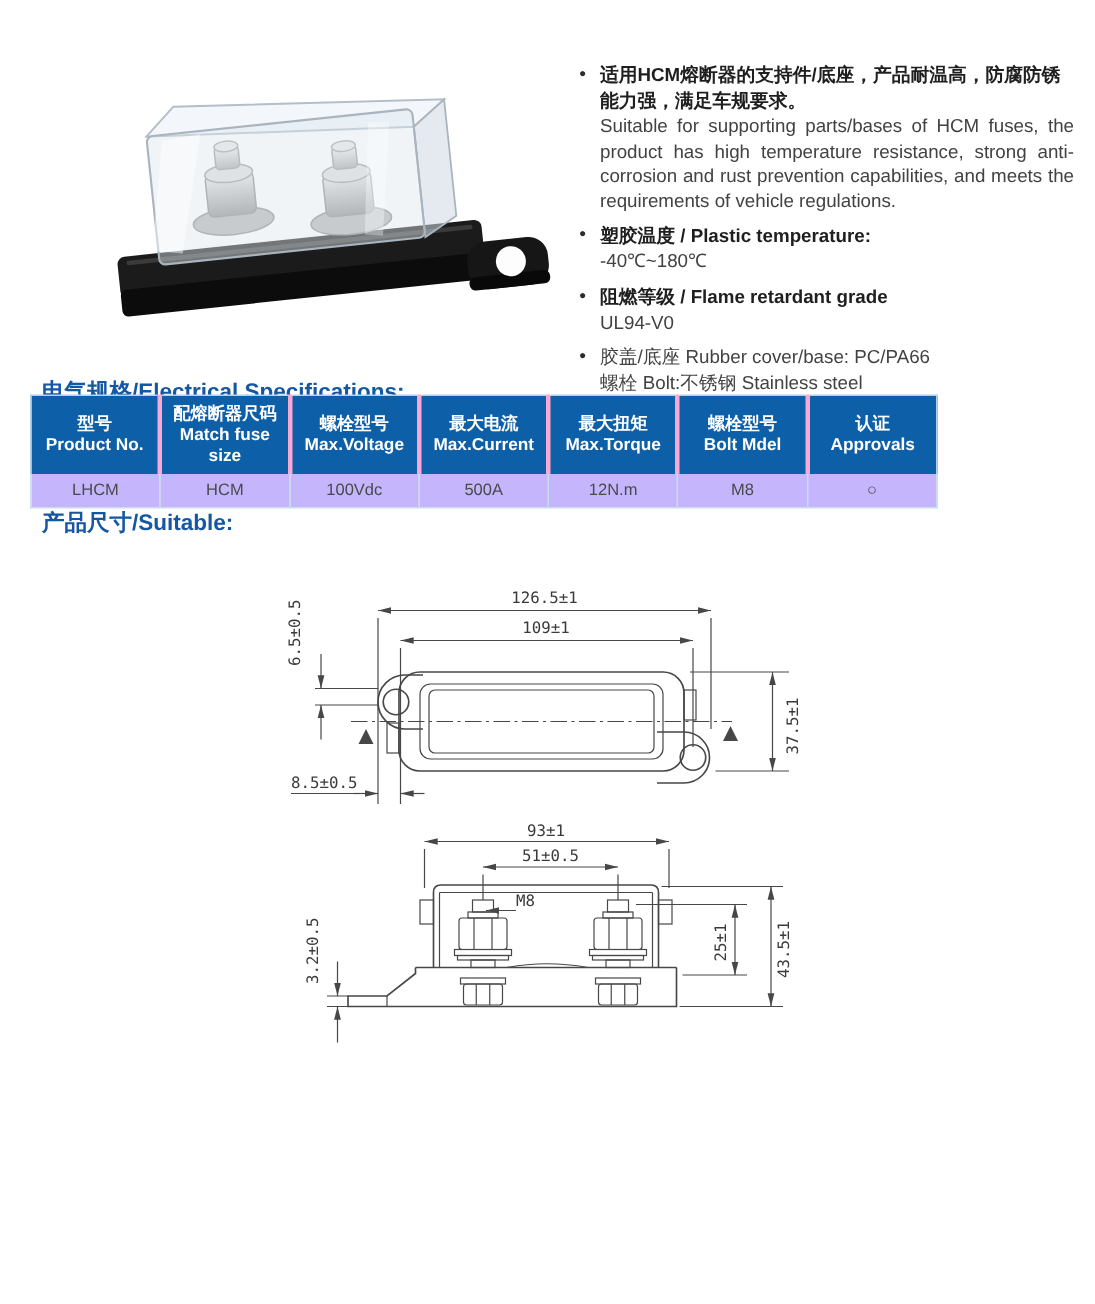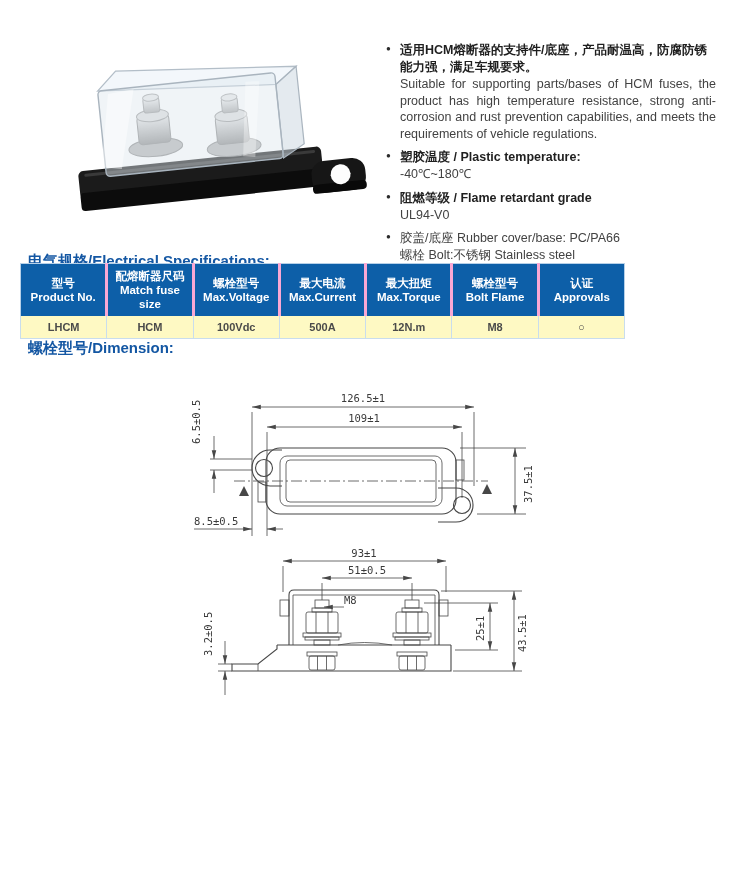--- a/index.html
+++ b/index.html
@@ -21,22 +21,22 @@
   .sec-heading { position:absolute; left:28px; font-size:15px; font-weight:bold; color:#1457a3; }
   .sec-heading.elec { top:240px;margin-top:12px; }
   .sec-heading.dim  { top:339px; }
 
   table.spec { position:absolute; left:20px; top:263px; width:605px; border-collapse:collapse;
                table-layout:fixed; }
   table.spec th { background:#0d5fa8; color:#ffffff; font-weight:bold; font-size:11.5px;
                   line-height:14px; padding:5px 2px; border-left:3px solid #f9a8d4;
                   vertical-align:middle; }
   table.spec th:first-child { border-left:none; }
-  table.spec td { background:#fef9c3; color:#4a4a4a; font-size:11px; text-align:center;
-                  height:22px; border:1px solid #c9dded; border-top:none;font-weight:bold; }
+  table.spec td { background:#c4b5fd; color:#4a4a4a; font-size:11px; text-align:center;
+                  height:22px; border:1px solid #c9dded; border-top:none; }
   table.spec { border:1px solid #b6d0e8; }
 
   .drawing { position:absolute; }
   .drawing.top   { left:186px; top:386px; }
   .drawing.front { left:192px; top:548px; }
 
   svg text.dimtxt { font-family:"DejaVu Sans Mono", monospace; font-size:10.5px; fill:#3a3a3a; }
   svg .thin { stroke:#474747; stroke-width:0.8; fill:none; }
   svg .out  { stroke:#474747; stroke-width:1.1; fill:none; }
 </style>
@@ -139,42 +139,42 @@
         <th>
             <div>最大电流</div>
             <div>Max.Current</div>
           </th>
         <th>
             <div>最大扭矩</div>
             <div>Max.Torque</div>
           </th>
         <th>
             <div>螺栓型号</div>
-            <div>Bolt Flame</div>
+            <div>Bolt Mdel</div>
           </th>
         <th>
             <div>认证</div>
             <div>Approvals</div>
           </th>
       </tr>
     </thead>
     <tbody>
       <tr>
         <td>LHCM</td>
         <td>HCM</td>
         <td>100Vdc</td>
         <td>500A</td>
         <td>12N.m</td>
         <td>M8</td>
         <td>○</td>
       </tr>
     </tbody>
   </table>
 
-  <div class="sec-heading dim">螺栓型号/Dimension:</div>
+  <div class="sec-heading dim">产品尺寸/Suitable:</div>
 
   <svg class="drawing top" width="348" height="178" viewBox="0 0 348 178">
     <defs>
       <marker id="arr1" markerWidth="12" markerHeight="8" refX="11" refY="3.5" orient="auto-start-reverse">
         <path d="M0,0.7 L11,3.5 L0,6.3 z" fill="#474747"></path>
       </marker>
     </defs>
 
     <line class="thin" x1="66" y1="21" x2="288" y2="21" marker-start="url(#arr1)" marker-end="url(#arr1)"></line>
     <line class="thin" x1="66" y1="26" x2="66" y2="104"></line>

